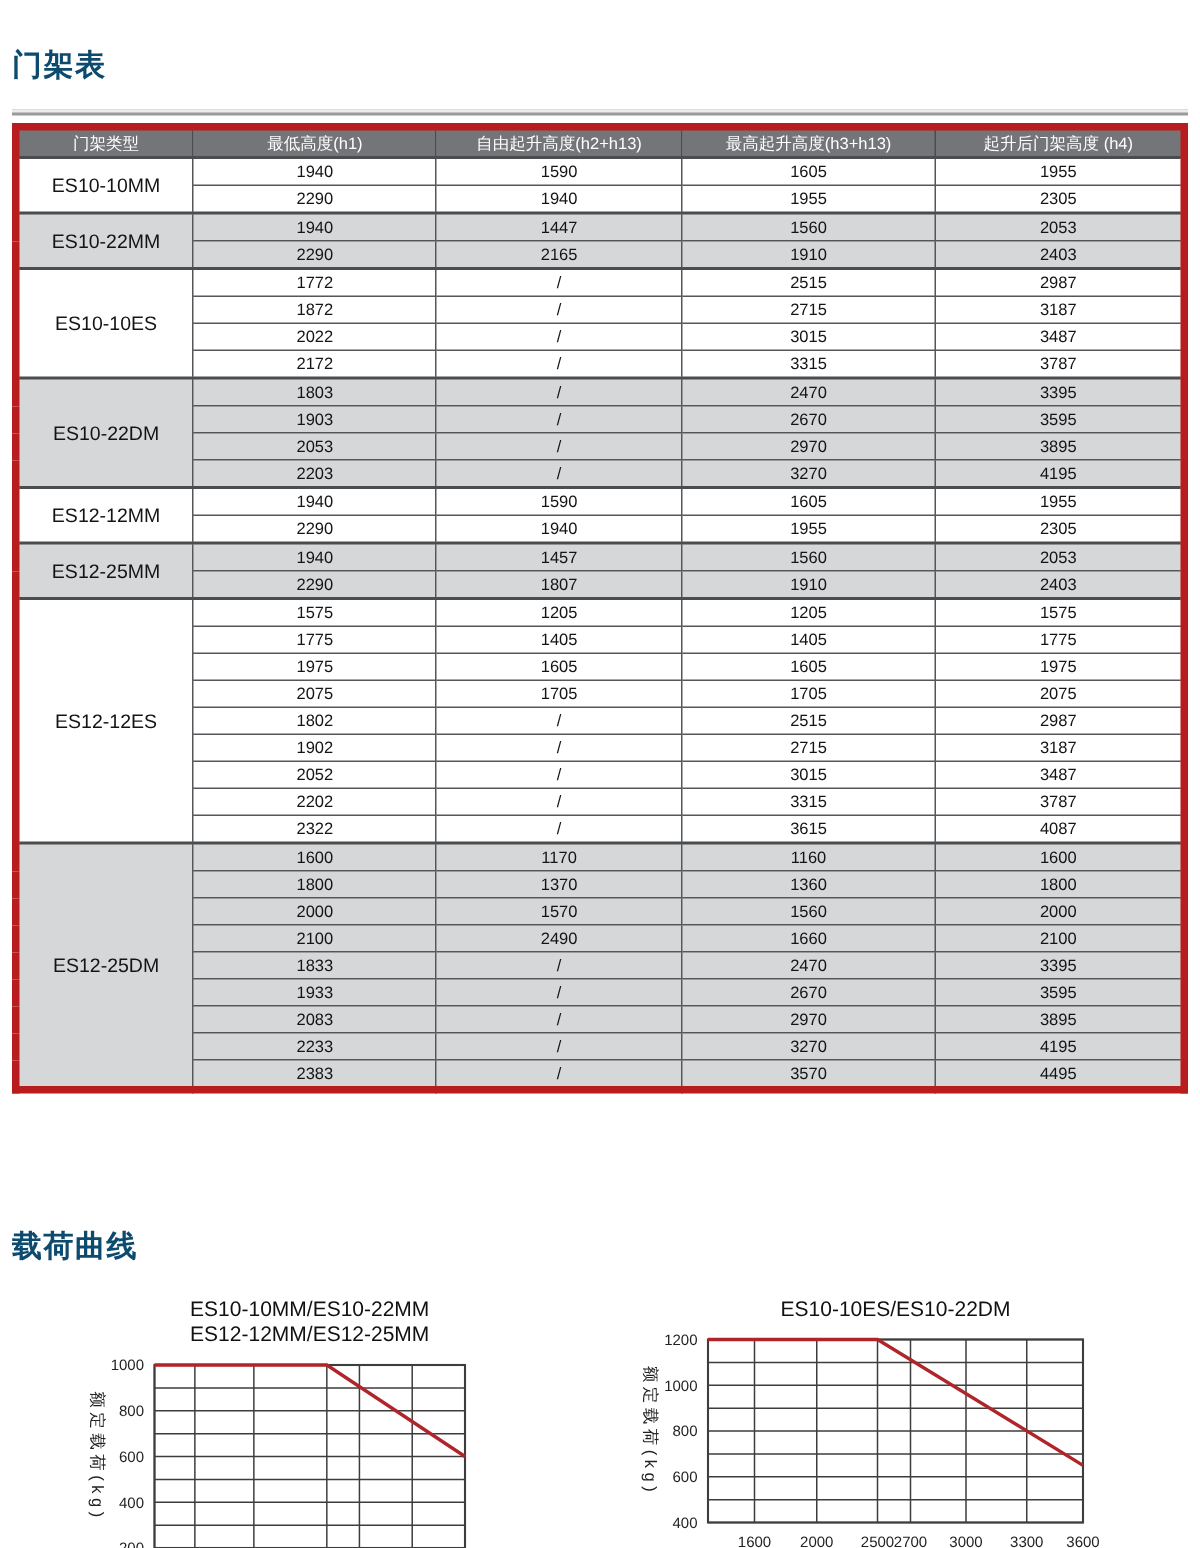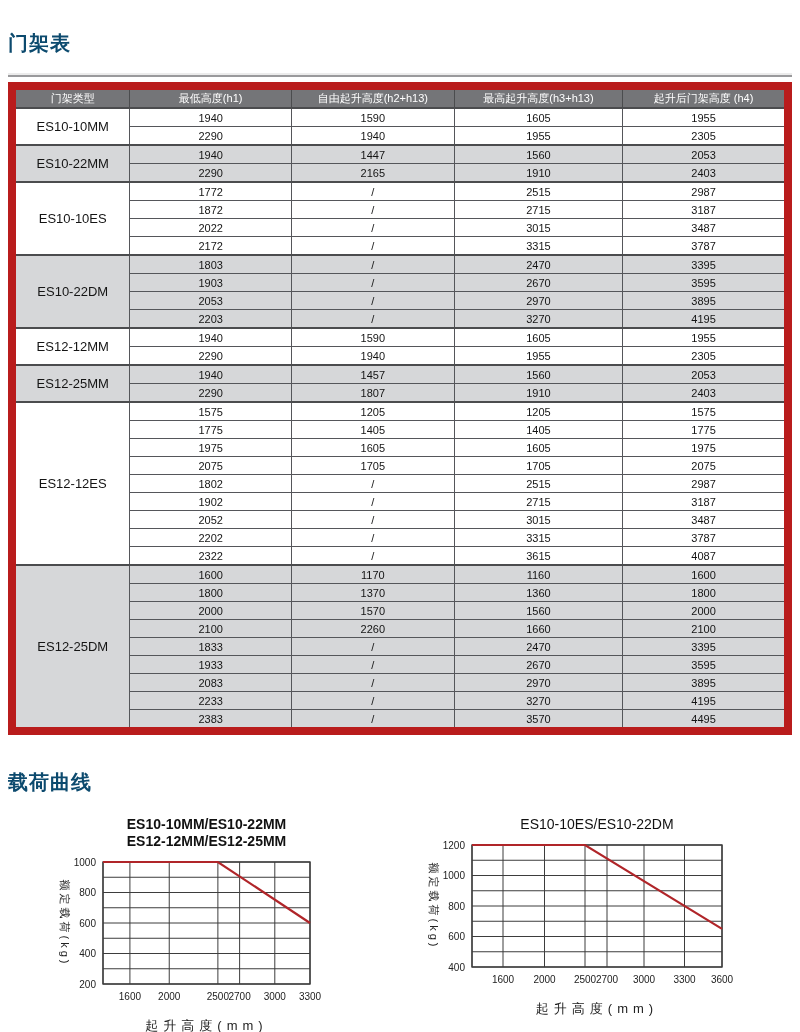--- a/index.html
+++ b/index.html
@@ -11,36 +11,36 @@
   .page{padding:30px 8px 0 8px;box-sizing:border-box;}
   .sec-title{
     color:#0c4a6e;font-size:20px;font-weight:bold;
     margin:0 0 16px 0;letter-spacing:1px;
   }
   .rule{height:2px;background:#9a9a9c;border-top:2px solid #ececec;margin-bottom:5px;}
 
   
   table.mast{
     width:100%;border-collapse:collapse;table-layout:fixed;
-    font-size:11px;border:8px solid #b91c1c;
+    font-size:11px;border:5px solid #b91c1c;
   }
   table.mast th{
     background:#747578;color:#ffffff;font-weight:normal;
     height:17px;padding:0;border:1px solid #4b4c4e;
   }
   table.mast td{
     height:17px;padding:0;text-align:center;vertical-align:middle;
     border:1px solid #55565a;background:#ffffff;color:#141414;
   }
   table.mast tbody{border:2px solid #4b4c4e;}
   table.mast tbody.shaded td{background:#d6d7d9;}
   table.mast td.model{font-size:13px;}
 
   
-  .sec2{margin-top:34px;}
+  .sec2{margin-top:88px;}
   .charts{display:flex;gap:87px;padding-left:35px;margin-top:20px;}
   .chart-block{display:flex;flex-direction:column;}
   .chart-title{
     font-size:14px;line-height:17px;text-align:center;
     color:#111;margin-bottom:6px;
   }
   .chart-title div{white-space:nowrap;}
   svg text{font-family:"Liberation Sans", sans-serif;}
 </style>
 </head>
@@ -256,21 +256,21 @@
           <td>1800</td>
         </tr>
         <tr>
           <td>2000</td>
           <td>1570</td>
           <td>1560</td>
           <td>2000</td>
         </tr>
         <tr>
           <td>2100</td>
-          <td>2260</td>
+          <td>2490</td>
           <td>1660</td>
           <td>2100</td>
         </tr>
         <tr>
           <td>1833</td>
           <td>/</td>
           <td>2470</td>
           <td>3395</td>
         </tr>
         <tr>
@@ -298,21 +298,21 @@
           <td>4495</td>
         </tr>
       </tbody>
     </table>
 
   <h1 class="sec-title sec2">载荷曲线</h1>
 
   <div class="charts">
 
     <div class="chart-block">
-      <div class="chart-title" style="width:207px;margin-left:60px;font-weight:bold;">
+      <div class="chart-title" style="width:207px;margin-left:60px;">
         <div>ES10-10MM/ES10-22MM</div>
         <div>ES12-12MM/ES12-25MM</div>
       </div>
       <div class="chart-svg-host"><svg width="282" height="190" viewBox="0 0 282 190">
             <line x1="60" y1="6" x2="267" y2="6" stroke="#3d3d3d" stroke-width="1"></line>
             <line x1="60" y1="21.25" x2="267" y2="21.25" stroke="#3d3d3d" stroke-width="1"></line>
             <line x1="60" y1="36.5" x2="267" y2="36.5" stroke="#3d3d3d" stroke-width="1"></line>
             <line x1="60" y1="51.75" x2="267" y2="51.75" stroke="#3d3d3d" stroke-width="1"></line>
             <line x1="60" y1="67" x2="267" y2="67" stroke="#3d3d3d" stroke-width="1"></line>
             <line x1="60" y1="82.25" x2="267" y2="82.25" stroke="#3d3d3d" stroke-width="1"></line>

